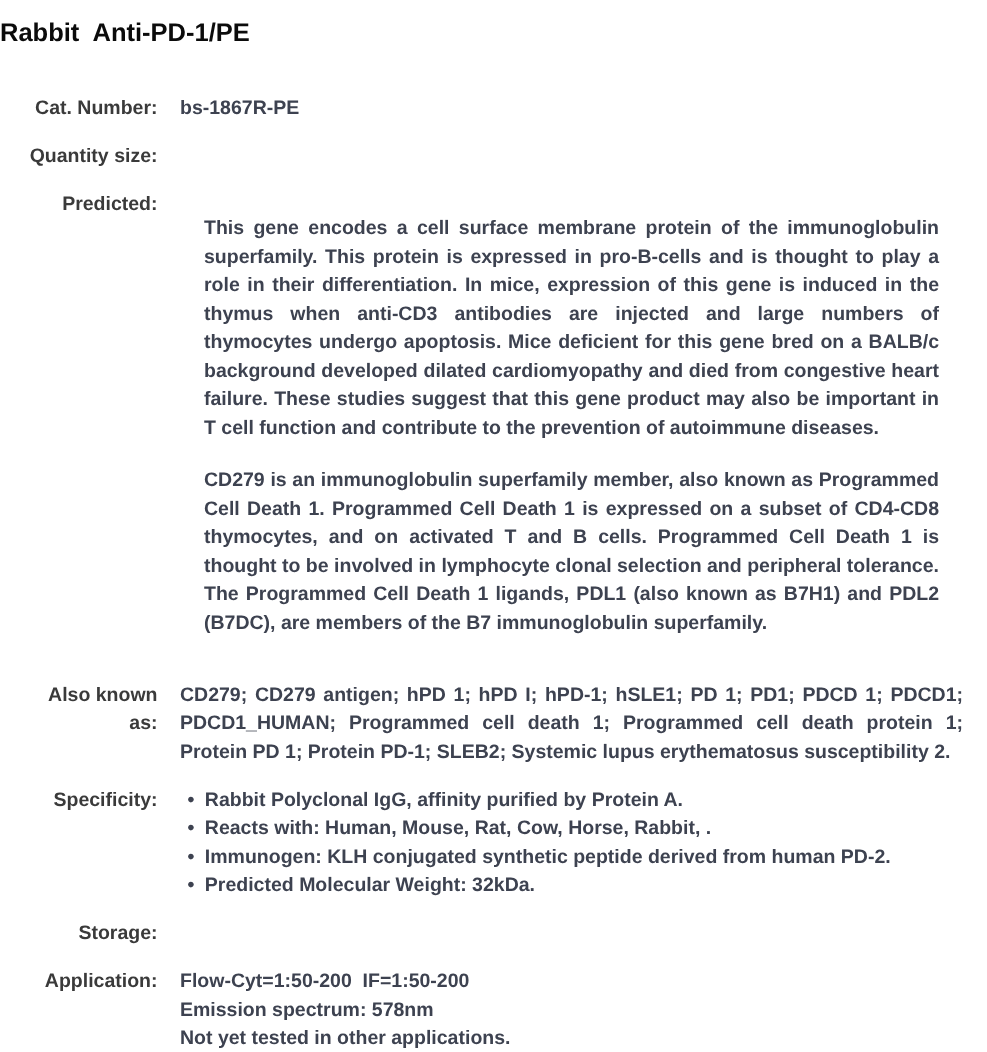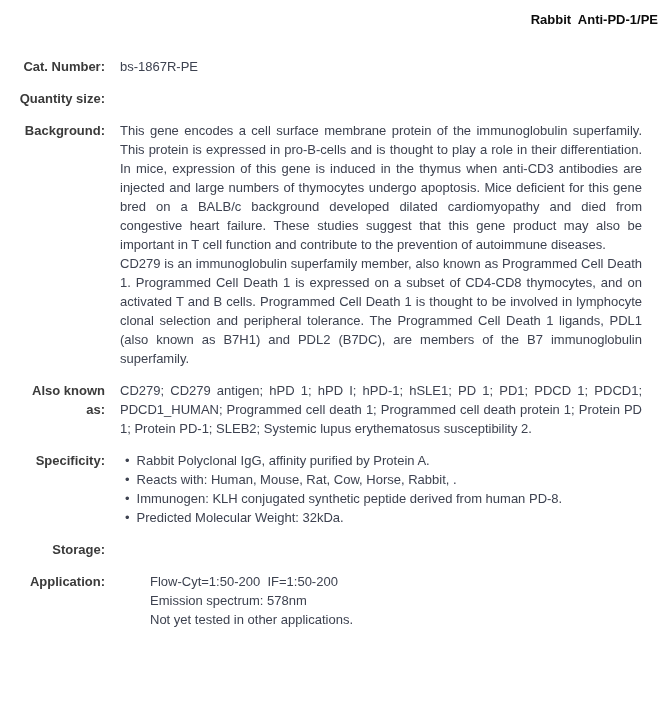--- a/index.html
+++ b/index.html
@@ -12,24 +12,24 @@
     min-height: 701px;
     box-sizing: border-box;
     padding-top: 12px;
     font-family: "Liberation Sans", sans-serif;
     font-size: 13px;
     color: #3d4250;
     background: #ffffff;
   }
   .title {
     font-family: "Liberation Sans", sans-serif;
-    font-size: 13px;
+    font-size: 17px;
     font-weight: bold;
     color: #0b0b0b;
-    text-align: right;
+    text-align: left;
     margin: 0 0 30px 0;
     white-space: pre;
   }
   .row {
     display: flex;
     margin-bottom: 13px;
   }
   .label {
     flex: 0 0 105px;
     width: 105px;
@@ -38,52 +38,53 @@
     color: #3a3a3a;
     line-height: 19px;
     white-space: pre-line;
   }
   .value {
     flex: 1;
     margin-left: 15px;
     margin-right: 16px;
     line-height: 19px;
     text-align: justify;
+    font-weight: bold;
   }
-  .value p { margin: 0; }
+  .value p { margin: 16px; }
   .pre { white-space: pre-wrap; text-align: left; }
   ul.bullets {
     list-style: none;
     margin: 0;
     padding: 0 0 0 5px;
     text-align: left;
   }
   ul.bullets li { display: flex; }
   .bullet-mark { margin-right: 7px; }
-  .app-line { text-align: left; margin-left: 30px; }
+  .app-line { text-align: left; }
 </style>
 </head>
 <body>
 
 <div class="page">
 
   <h1 class="title">Rabbit  Anti-PD-1/PE</h1>
 
   <div class="row">
     <div class="label">Cat. Number:</div>
     <div class="value pre">bs-1867R-PE</div>
   </div>
 
   <div class="row">
     <div class="label">Quantity size:</div>
   </div>
 
 
   <div class="row">
-    <div class="label">Background:</div>
+    <div class="label">Predicted:</div>
     <div class="value">
       <p>This gene encodes a cell surface membrane protein of the immunoglobulin superfamily. This protein is expressed in pro-B-cells and is thought to play a role in their differentiation. In mice, expression of this gene is induced in the thymus when anti-CD3 antibodies are injected and large numbers of thymocytes undergo apoptosis. Mice deficient for this gene bred on a BALB/c background developed dilated cardiomyopathy and died from congestive heart failure. These studies suggest that this gene product may also be important in T cell function and contribute to the prevention of autoimmune diseases.</p>
       <p>CD279 is an immunoglobulin superfamily member, also known as Programmed Cell Death 1. Programmed Cell Death 1 is expressed on a subset of CD4-CD8 thymocytes, and on activated T and B cells. Programmed Cell Death 1 is thought to be involved in lymphocyte clonal selection and peripheral tolerance. The Programmed Cell Death 1 ligands, PDL1 (also known as B7H1) and PDL2 (B7DC), are members of the B7 immunoglobulin superfamily.</p>
     </div>
   </div>
 
   <div class="row">
     <div class="label">Also known
 as:</div>
     <div class="value">CD279; CD279 antigen; hPD 1; hPD I; hPD-1; hSLE1; PD 1; PD1; PDCD 1; PDCD1; PDCD1_HUMAN; Programmed cell death 1; Programmed cell death protein 1; Protein PD 1; Protein PD-1; SLEB2; Systemic lupus erythematosus susceptibility 2.</div>
@@ -96,21 +97,21 @@
         <li>
           <span class="bullet-mark">•</span>
           <span>Rabbit Polyclonal IgG, affinity purified by Protein A.</span>
         </li>
         <li>
           <span class="bullet-mark">•</span>
           <span>Reacts with: Human, Mouse, Rat, Cow, Horse, Rabbit, .</span>
         </li>
         <li>
           <span class="bullet-mark">•</span>
-          <span>Immunogen: KLH conjugated synthetic peptide derived from human PD-8.</span>
+          <span>Immunogen: KLH conjugated synthetic peptide derived from human PD-2.</span>
         </li>
         <li>
           <span class="bullet-mark">•</span>
           <span>Predicted Molecular Weight: 32kDa.</span>
         </li>
       </ul>
     </div>
   </div>
 
   <div class="row">

